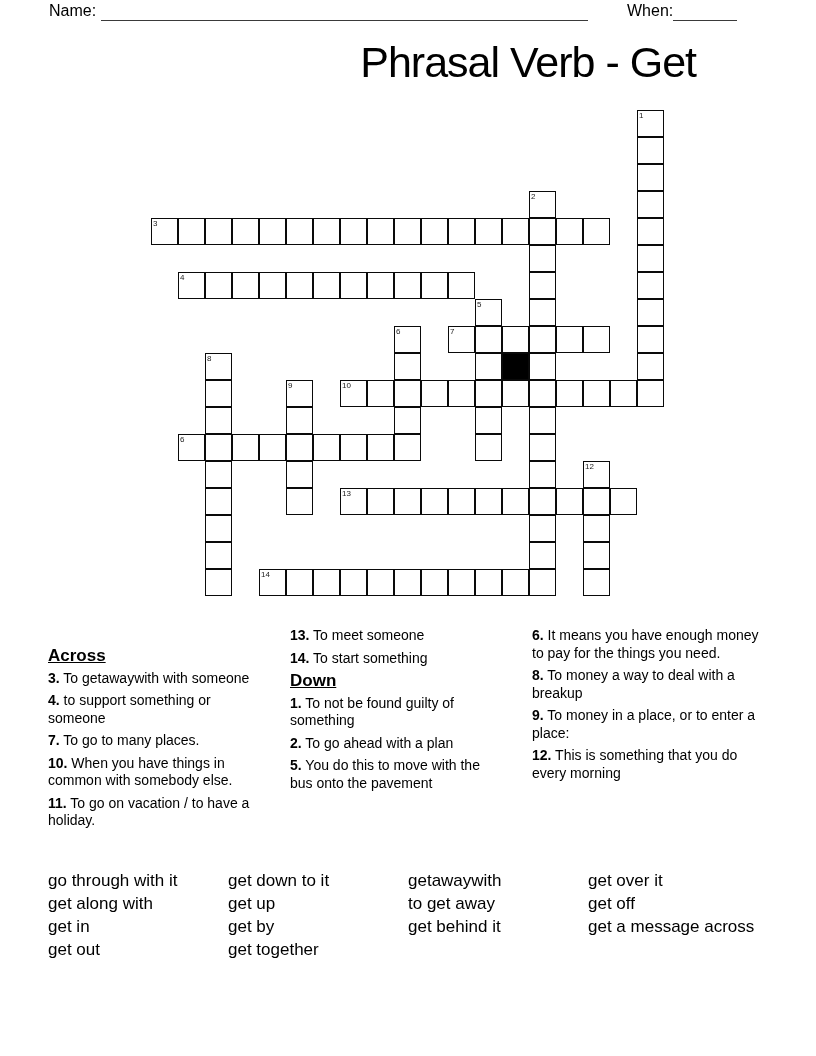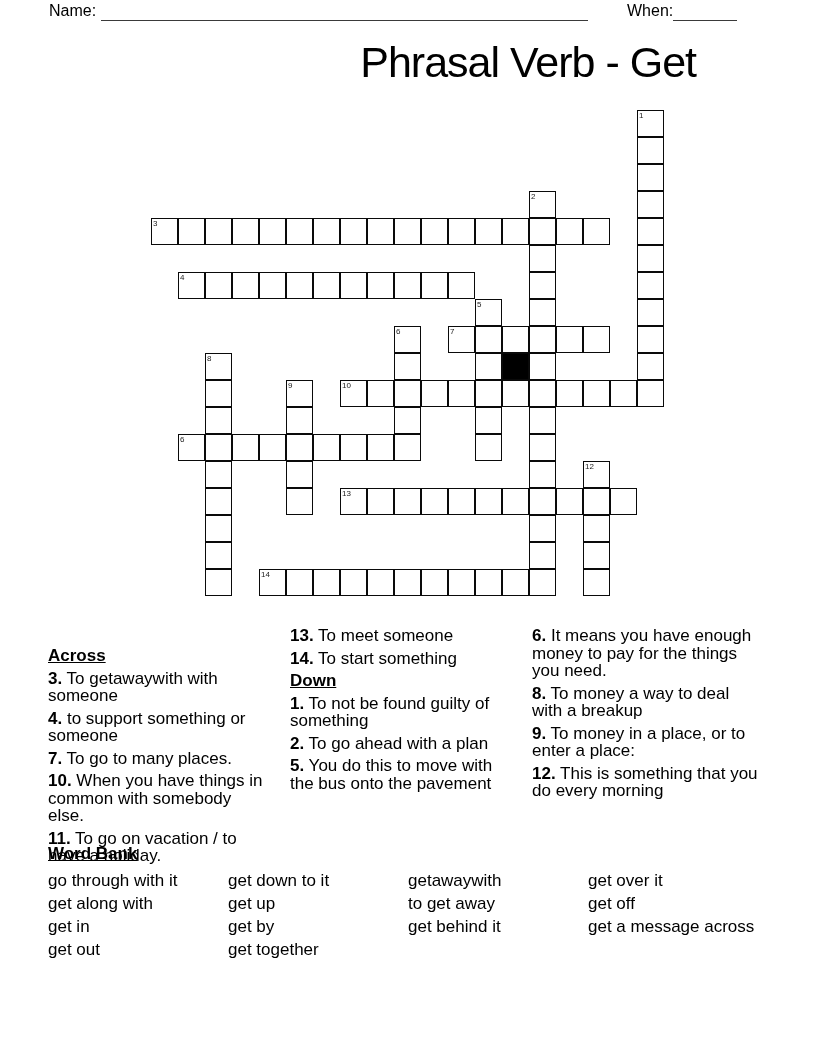--- a/index.html
+++ b/index.html
@@ -22,21 +22,21 @@
         border:1.6px solid #0a0a0a;background:#fff;}
   .cell.black{background:#000;}
   .cellnum{position:absolute;top:0;left:1px;font-size:8px;line-height:9px;color:#222;}
 
   
   .clue-col{position:absolute;top:627px;}
   .clue-col.c1{left:48px;width:222px;margin-top:20px;}
   .clue-col.c2{left:290px;width:215px;}
   .clue-col.c3{left:532px;width:228px;}
   .clue-heading{font-size:17px;line-height:17.5px;font-weight:bold;text-decoration:underline;margin:0 0 5px 0;}
-  .clue{font-size:17px;line-height:17.5px;margin:0 0 5px 0;}
+  .clue{font-size:14px;line-height:17.5px;margin:0 0 5px 0;}
   .clue .num{font-weight:bold;}
 
   
   .wordbank{position:absolute;left:48px;top:845px;width:740px;}
   .wb-heading{font-size:17px;line-height:17.5px;font-weight:bold;text-decoration:underline;margin:0 0 6px 0;}
   .wb-col{position:absolute;top:24px;}
   .wb-col.w1{left:0px;}
   .wb-col.w2{left:180px;}
   .wb-col.w3{left:360px;}
   .wb-col.w4{left:540px;}
@@ -223,21 +223,20 @@
       <p class="clue"><span class="num">5.</span><span> You do this to move with the bus onto the pavement</span></p>
     </div>
   <div class="clue-col c3" id="clue-col-3">
       <p class="clue"><span class="num">6.</span><span> It means you have enough money to pay for the things you need.</span></p>
       <p class="clue"><span class="num">8.</span><span> To money a way to deal with a breakup</span></p>
       <p class="clue"><span class="num">9.</span><span> To money in a place, or to enter a place:</span></p>
       <p class="clue"><span class="num">12.</span><span> This is something that you do every morning</span></p>
     </div>
 
   <div class="wordbank">
-    <div class="wb-heading">Word Bank</div>
     <div class="wb-col w1" id="wb-col-1">
         <div class="wb-item">go through with it</div>
         <div class="wb-item">get along with</div>
         <div class="wb-item">get in</div>
         <div class="wb-item">get out</div>
       </div>
     <div class="wb-col w2" id="wb-col-2">
         <div class="wb-item">get down to it</div>
         <div class="wb-item">get up</div>
         <div class="wb-item">get by</div>

